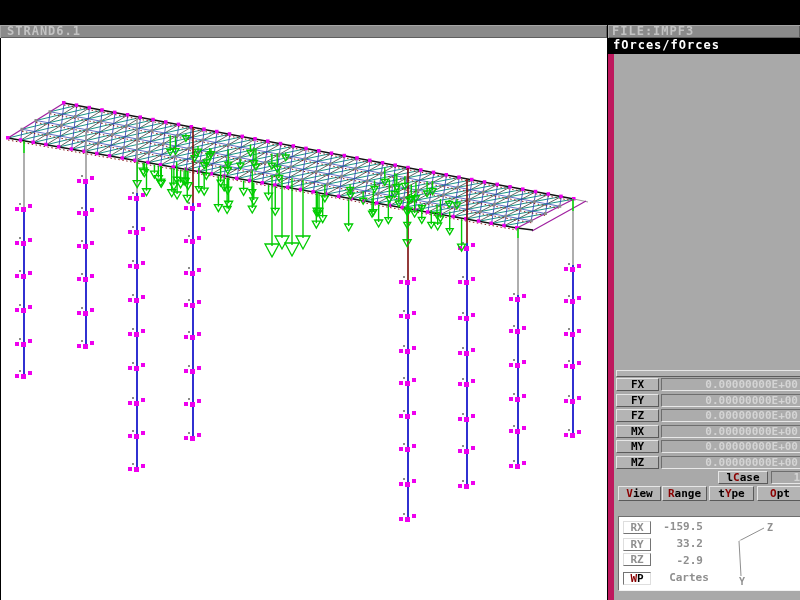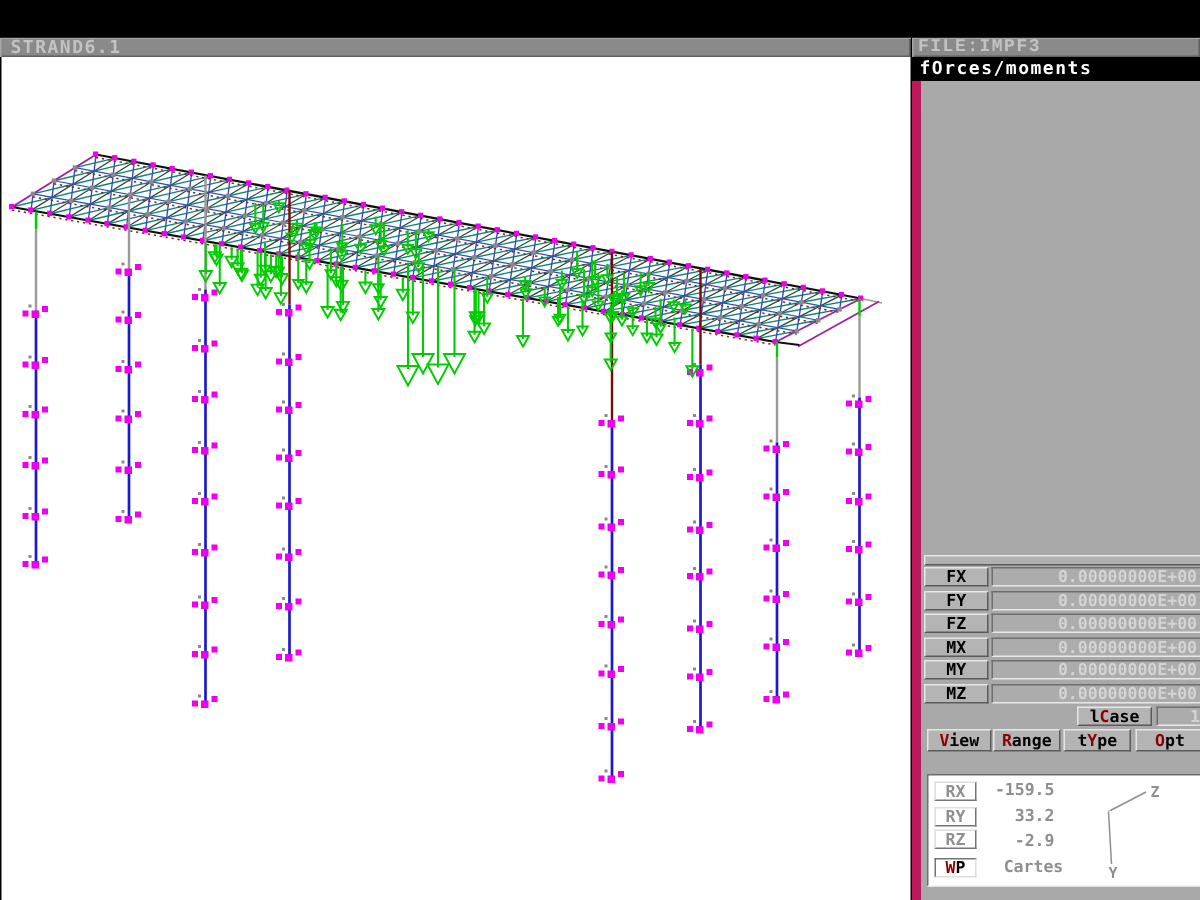--- a/index.html
+++ b/index.html
@@ -1,21 +1,21 @@
 <!DOCTYPE html>
 <html><head>
 <meta charset="utf-8">
 <style>
   html,body{margin:0;padding:0;background:#000;}
   #app{position:relative;width:800px;height:600px;background:#000;overflow:hidden;
        font-family:"DejaVu Sans Mono",monospace;font-weight:bold;margin-top:25px;}
   .bar{position:absolute;background:#8a8a8a;color:#c3c3c3;font-size:12px;
        letter-spacing:1px;line-height:13px;box-shadow:inset 1px 1px 0 #a6a6a6, inset -1px -1px 0 #5f5f5f;}
   #title-bar{left:0;top:0;width:607px;height:13px;padding-left:7px;box-sizing:border-box;}
-  #file-bar{left:608px;top:0;width:192px;height:13px;padding-left:4px;box-sizing:border-box;font-family:Liberation Mono, monospace;}
+  #file-bar{left:608px;top:0;width:192px;height:13px;padding-left:4px;box-sizing:border-box;}
   #mode-bar{position:absolute;left:608px;top:13px;width:192px;height:16px;background:#000;
        color:#fff;font-size:12px;line-height:15px;padding-left:5px;box-sizing:border-box;letter-spacing:1px;}
   #canvas{position:absolute;left:0;top:13px;width:607px;height:563px;background:#fff;
        border-left:1px solid #000;border-bottom:1px solid #000;box-sizing:border-box;}
   #canvas svg{display:block;}
   #panel{position:absolute;left:608px;top:29px;width:192px;height:547px;background:#a9a9a9;
        border-left:6px solid #be185d;box-sizing:border-box;}
   .btn{position:absolute;background:#b4b4b4;border:1px solid;
        border-color:#e6e6e6 #5a5a5a #5a5a5a #e6e6e6;color:#000;font-size:11px;
        text-align:center;box-sizing:border-box;line-height:11px;cursor:default;}
@@ -35,21 +35,21 @@
   #wp-value{text-align:center;padding-left:6px;width:60px;}
   .frow-label{line-height:12px;}
 </style>
 </head>
 <body>
 
 <div id="app">
 
   <div id="title-bar" class="bar">STRAND6.1</div>
   <div id="file-bar" class="bar">FILE:IMPF3</div>
-  <div id="mode-bar">fOrces/moments</div>
+  <div id="mode-bar">fOrces/fOrces</div>
 
   <div id="canvas">
     <svg id="scene" width="607" height="563" viewBox="0 13 607 563">
         <line x1="75.75" y1="80.4" x2="19.725" y2="115.25" stroke="#3a3a3a" stroke-width="0.8"></line>
         <line x1="88.5" y1="82.8" x2="32.45" y2="117.5" stroke="#3a3a3a" stroke-width="0.8"></line>
         <line x1="101.25" y1="85.2" x2="45.175" y2="119.75" stroke="#3a3a3a" stroke-width="0.8"></line>
         <line x1="114" y1="87.6" x2="57.900000000000006" y2="122" stroke="#3a3a3a" stroke-width="0.8"></line>
         <line x1="126.75" y1="90" x2="70.625" y2="124.25" stroke="#3a3a3a" stroke-width="0.8"></line>
         <line x1="139.5" y1="92.4" x2="83.35" y2="126.5" stroke="#3a3a3a" stroke-width="0.8"></line>
         <line x1="152.25" y1="94.8" x2="96.07499999999999" y2="128.75" stroke="#3a3a3a" stroke-width="0.8"></line>

